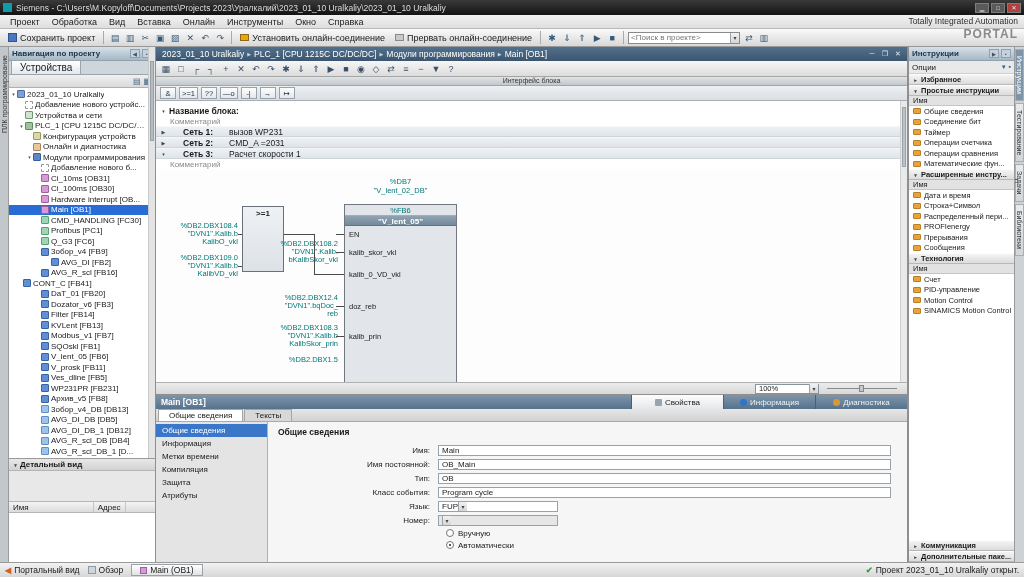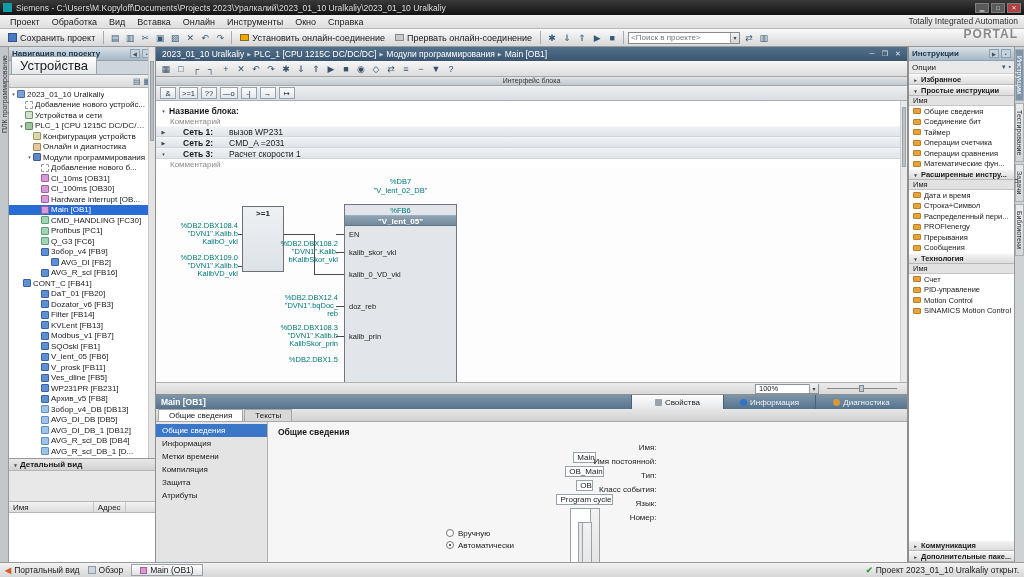--- a/index.html
+++ b/index.html
@@ -56,21 +56,21 @@
         display:flex;flex-direction:column;}
   .phead{height:14px;flex:none;background:linear-gradient(#d7e0e7,#a6b8c5);border-bottom:1px solid #8fa0ae;
          display:flex;align-items:center;justify-content:space-between;padding:0 3px;font-weight:bold;
          font-size:8px;color:#21384c;white-space:nowrap;overflow:hidden;}
   .phbtns{display:flex;gap:2px;}
   .phbtns span{display:inline-block;width:10px;height:9px;background:#c6d2db;border:1px solid #8fa0ae;
                font-size:5px;line-height:8px;text-align:center;color:#456;}
   .devtab{height:14px;flex:none;background:#cfd6db;display:flex;align-items:flex-end;padding-left:2px;
           border-bottom:1px solid #99a4ab;}
   .devtab .tab{background:linear-gradient(#fff,#e3e8ec);border:1px solid #99a4ab;border-bottom:none;
-               padding:1px 8px;font-size:13px;}
+               padding:1px 8px;font-size:10px;}
   .ntools{height:13px;flex:none;background:linear-gradient(#f0f0f0,#dadada);border-bottom:1px solid #b0b0b0;
           display:flex;justify-content:flex-end;align-items:center;gap:3px;padding:0 4px;color:#345a78;font-size:8px;}
   .tree{flex:1;background:#fff;overflow:hidden;position:relative;padding-top:1px;}
   .tree-row{height:10.5px;display:flex;align-items:center;white-space:nowrap;font-size:8px;padding-right:8px;}
   .tree-row.sel{background:#2a6cd5;color:#fff;}
   .expander{width:7px;font-size:5px;color:#555;text-align:center;flex:none;}
   .tree-row.sel .expander{color:#fff;}
   .ticn{width:8px;height:8px;flex:none;margin-right:2px;border-radius:1px;border:1px solid #777;}
   .ticn.project{background:#7f9fd4;border-color:#4a6da8;}
   .ticn.add{background:#fff;border:1px dashed #999;}
@@ -160,21 +160,21 @@
   .subtabs{height:13px;flex:none;background:linear-gradient(#e6e6e6,#d2d2d2);border-bottom:1px solid #aaa;
            display:flex;align-items:flex-end;padding-left:2px;gap:1px;}
   .stab{padding:1px 10px;font-size:8px;border:1px solid #a5a5a5;border-bottom:none;background:#d8d8d8;}
   .stab.sel{background:#fff;}
   .propsmain{flex:1;display:flex;overflow:hidden;}
   .pnav{width:112px;flex:none;background:#e4e4e4;border-right:1px solid #b0b0b0;padding-top:2px;}
   .pnav-item{height:13px;line-height:13px;padding-left:6px;font-size:8px;white-space:nowrap;overflow:hidden;}
   .pnav-item.sel{background:#3a77c9;color:#fff;}
   .pform{flex:1;background:#f6f6f6;padding:5px 16px 0 10px;overflow:hidden;}
   .sectitle{font-weight:bold;font-size:8.5px;margin-bottom:6px;}
-  .frow{display:flex;align-items:center;height:14px;flex-direction:column;}
+  .frow{display:flex;align-items:center;height:14px;}
   .flabel{width:160px;text-align:right;padding-right:8px;font-size:8px;color:#222;flex:none;}
   .finput{flex:1;height:11px;background:#fff;border:1px solid #98a2aa;font-size:8px;display:flex;
           align-items:center;padding-left:3px;}
   .finput.short{flex:0 0 120px;}
   .finput.disabled{background:#e6e6e6;color:#888;}
   .radiorow{display:flex;align-items:center;height:12px;margin-left:168px;gap:4px;font-size:8px;}
   .radio{width:8px;height:8px;border-radius:50%;border:1px solid #777;background:#fff;position:relative;flex:none;}
   .radio.checked::after{content:"";position:absolute;left:2px;top:2px;right:2px;bottom:2px;background:#222;border-radius:50%;}
 
   

